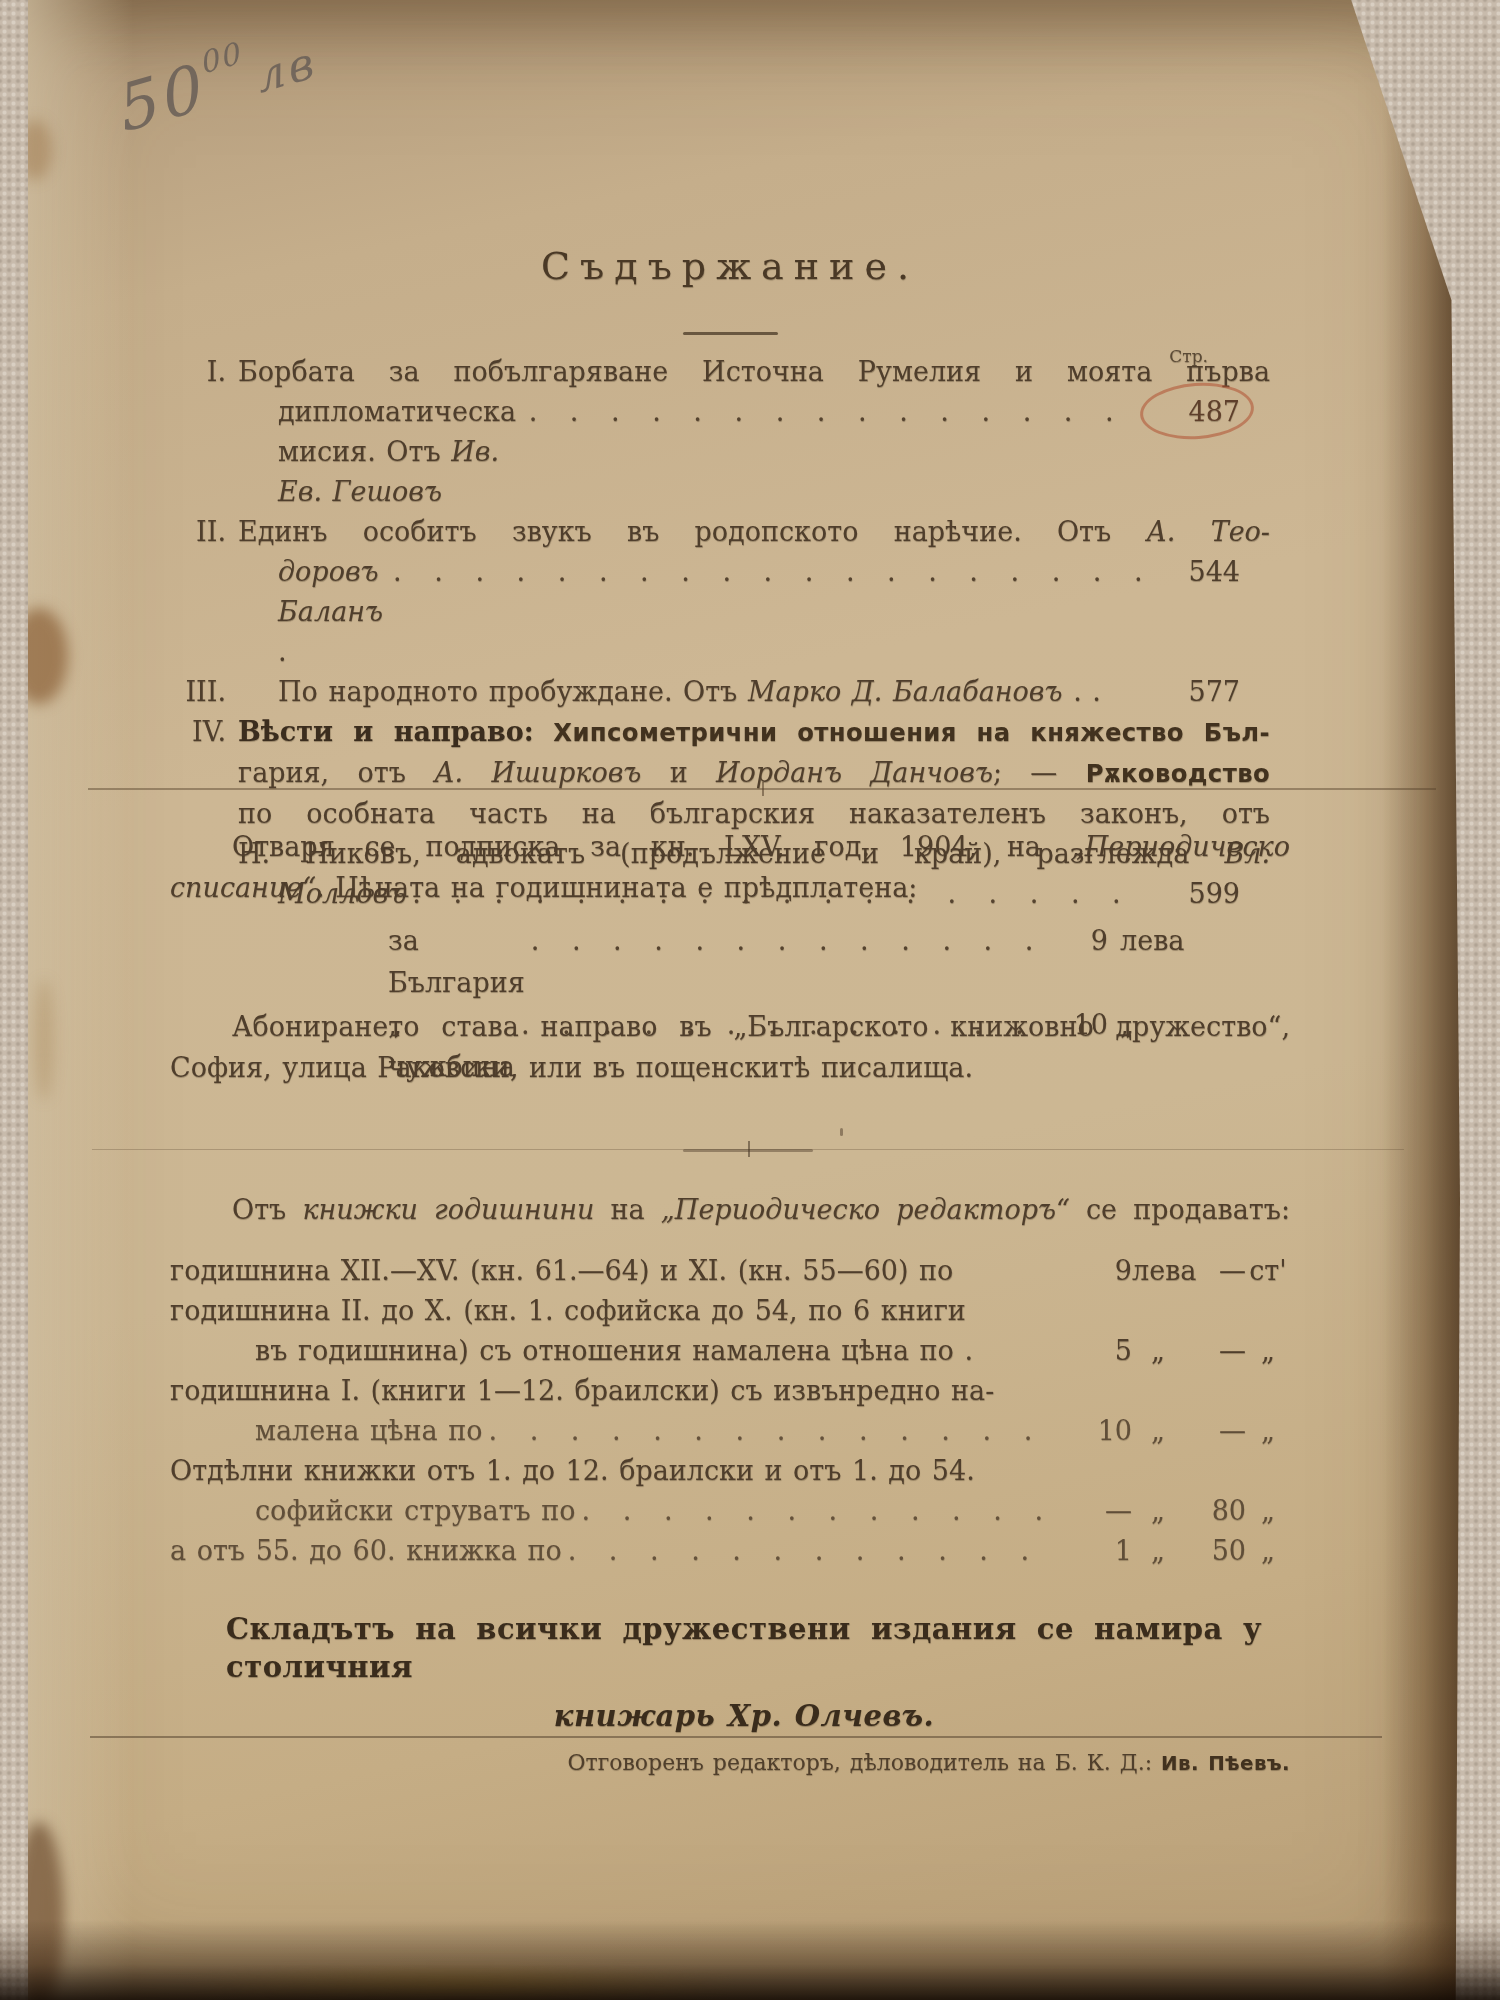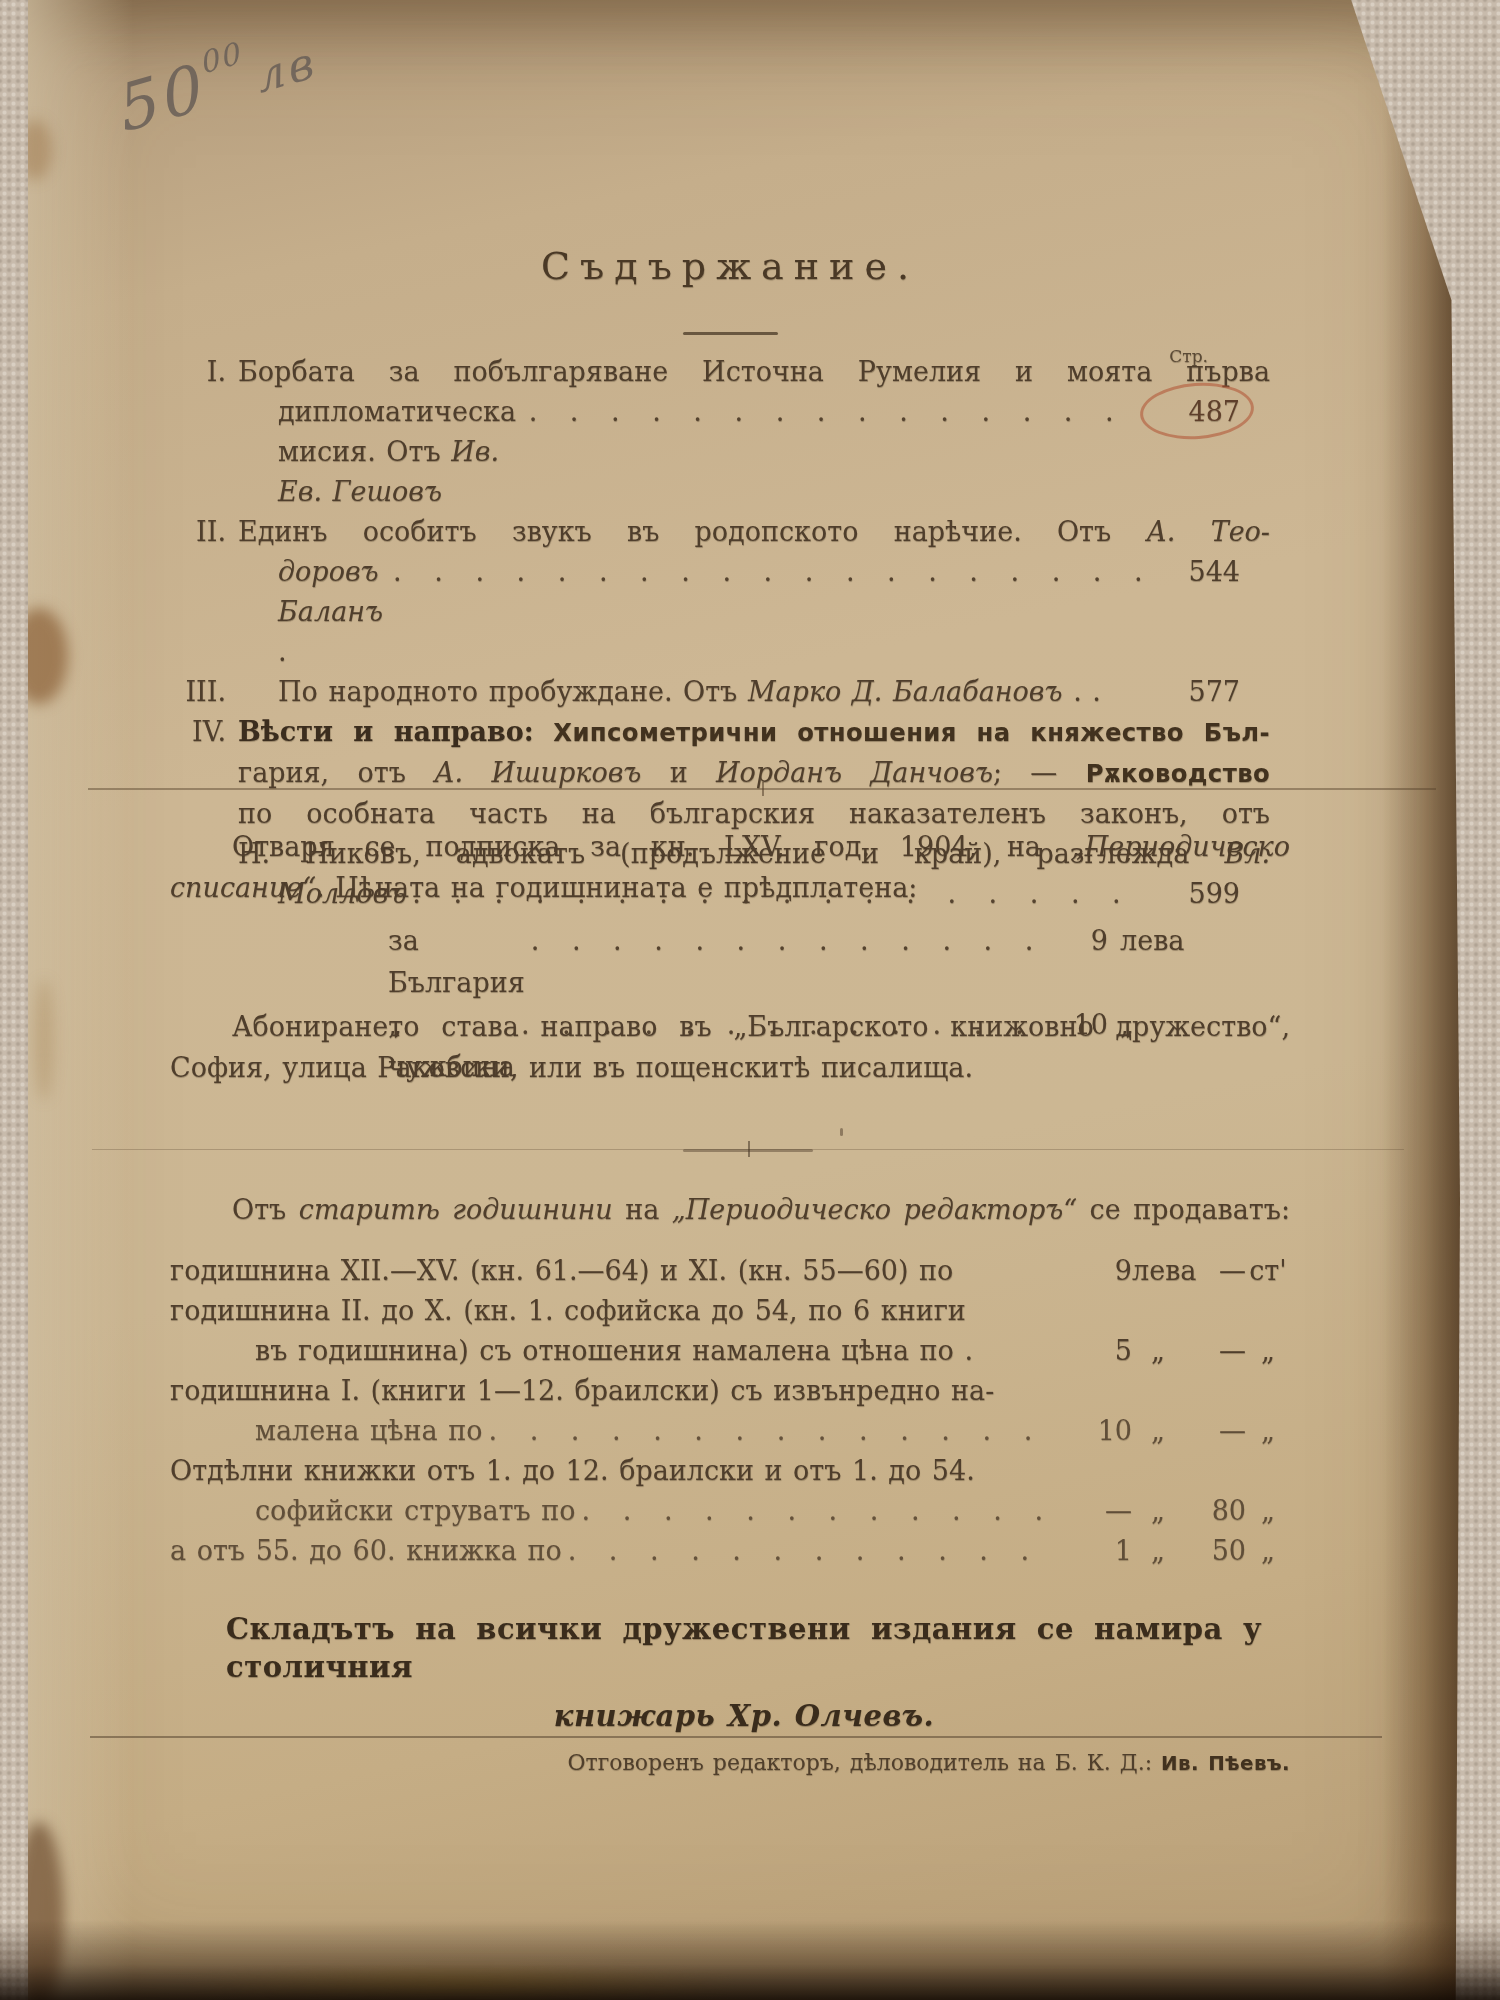--- a/index.html
+++ b/index.html
@@ -198,21 +198,21 @@
         <div class="line indent just">Абонирането става направо въ „Българското книжовно дружество“,</div>
         <div class="line">София, улица Раковски, или въ пощенскитѣ писалища.</div>
       </div>
 
       <div class="orn">
         <span class="orn-core"></span>
         <span class="orn-dot"></span>
       </div>
 
       <div class="para oldyears">
-        <div class="line indent just"><span>Отъ </span><span class="seg-i">старитѣ годишнини</span><span> на </span><span class="seg-i">„Периодическо редакторъ“</span><span> се продаватъ:</span></div>
+        <div class="line indent just"><span>Отъ </span><span class="seg-i">книжки годишнини</span><span> на </span><span class="seg-i">„Периодическо редакторъ“</span><span> се продаватъ:</span></div>
       </div>
 
       <div class="plist">
         <div class="pl-row">
           <span class="t">годишнина XII.—XV. (кн. 61.—64) и XI. (кн. 55—60) по</span>
           <span class="lead"></span>
           <span class="c1">9</span>
           <span class="c2">лева</span>
           <span class="c3">—</span>
           <span class="c4">ст'</span>

